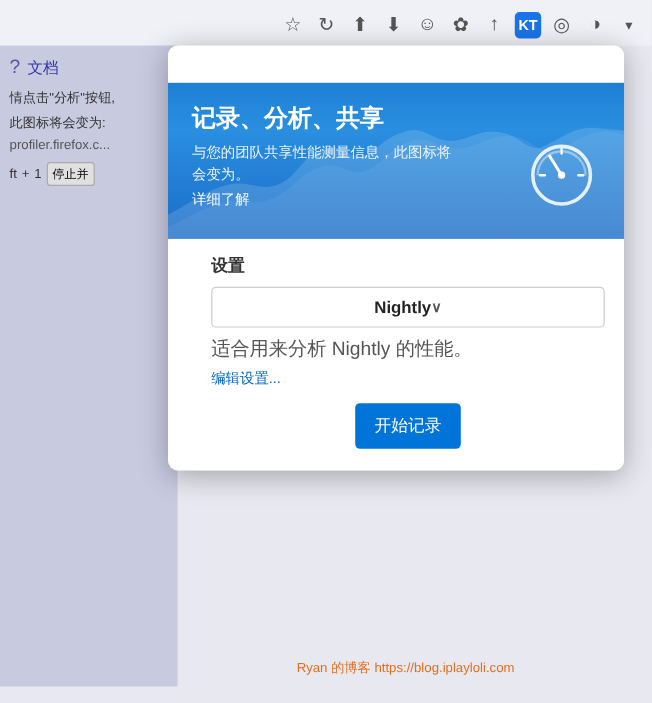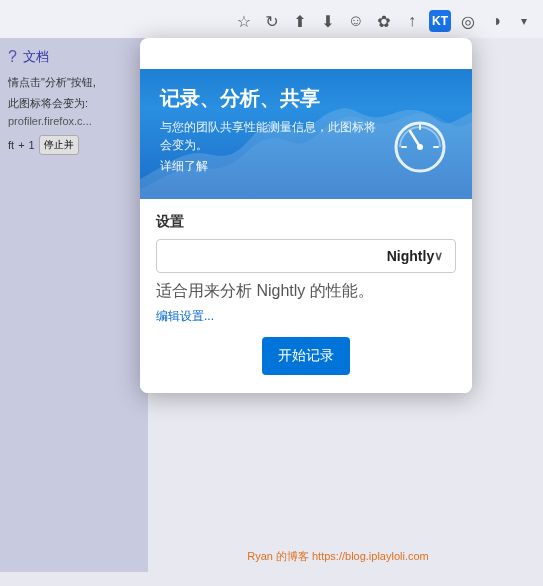--- a/index.html
+++ b/index.html
@@ -117,21 +117,21 @@
       padding: 2px 4px;
       font-size: 10px;
       cursor: pointer;
     }
 
     
     .profiler-popup {
       position: absolute;
       top: 0;
       left: 140px;
-      width: 332px;
+      width: 380px;
       background: white;
       border-radius: 8px;
       box-shadow: 0 4px 24px rgba(0,0,0,0.3);
       overflow: hidden;
       z-index: 10;
     }
 
     .popup-title-bar {
       display: flex;
       align-items: center;
@@ -219,41 +219,42 @@
 
     .speedometer-icon svg {
       width: 64px;
       height: 64px;
     }
 
     
     .popup-settings {
       padding: 14px 16px;
       background: white;
+      margin-left: 20px;
     }
 
     .settings-label {
       font-size: 14px;
       font-weight: 600;
       color: #333;
       margin-bottom: 8px;
     }
 
     .dropdown-select {
       width: 100%;
       border: 1px solid #ccc;
       border-radius: 4px;
       padding: 8px 12px;
       font-size: 14px;
       font-weight: 600;
       color: #222;
       background: white;
       display: flex;
       align-items: center;
-      justify-content: flex-end;
+      justify-content: center;
       cursor: pointer;
       margin-bottom: 8px;
     }
 
     .dropdown-chevron {
       color: #555;
       font-size: 12px;
     }
 
     .settings-desc {

